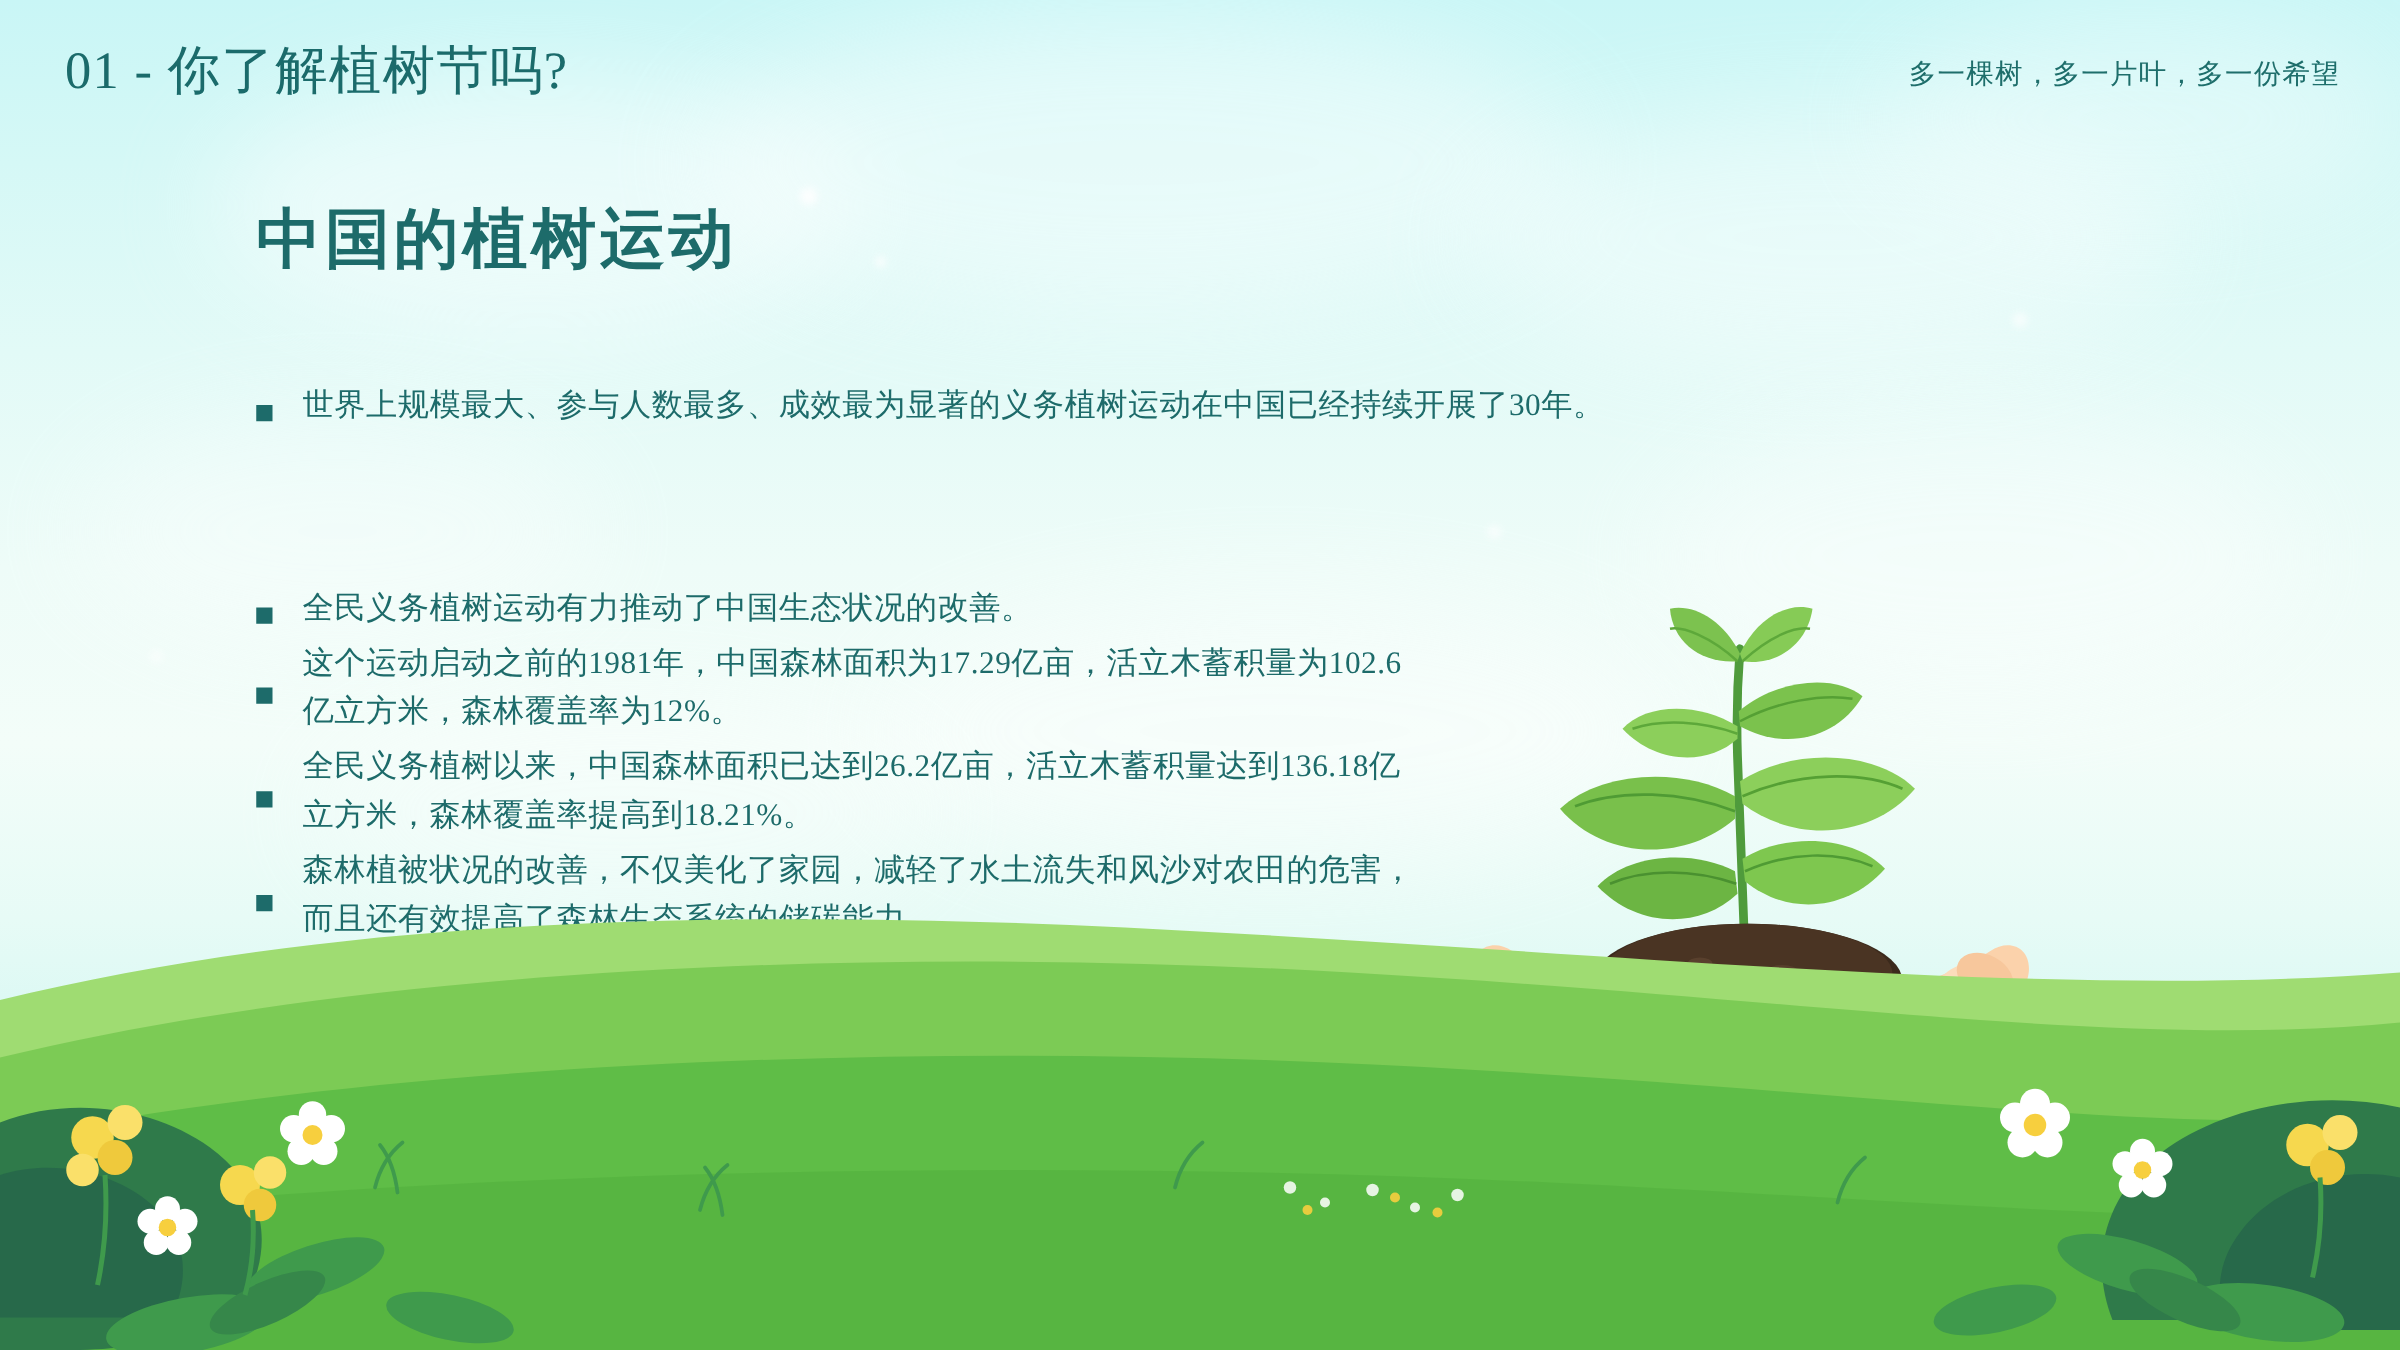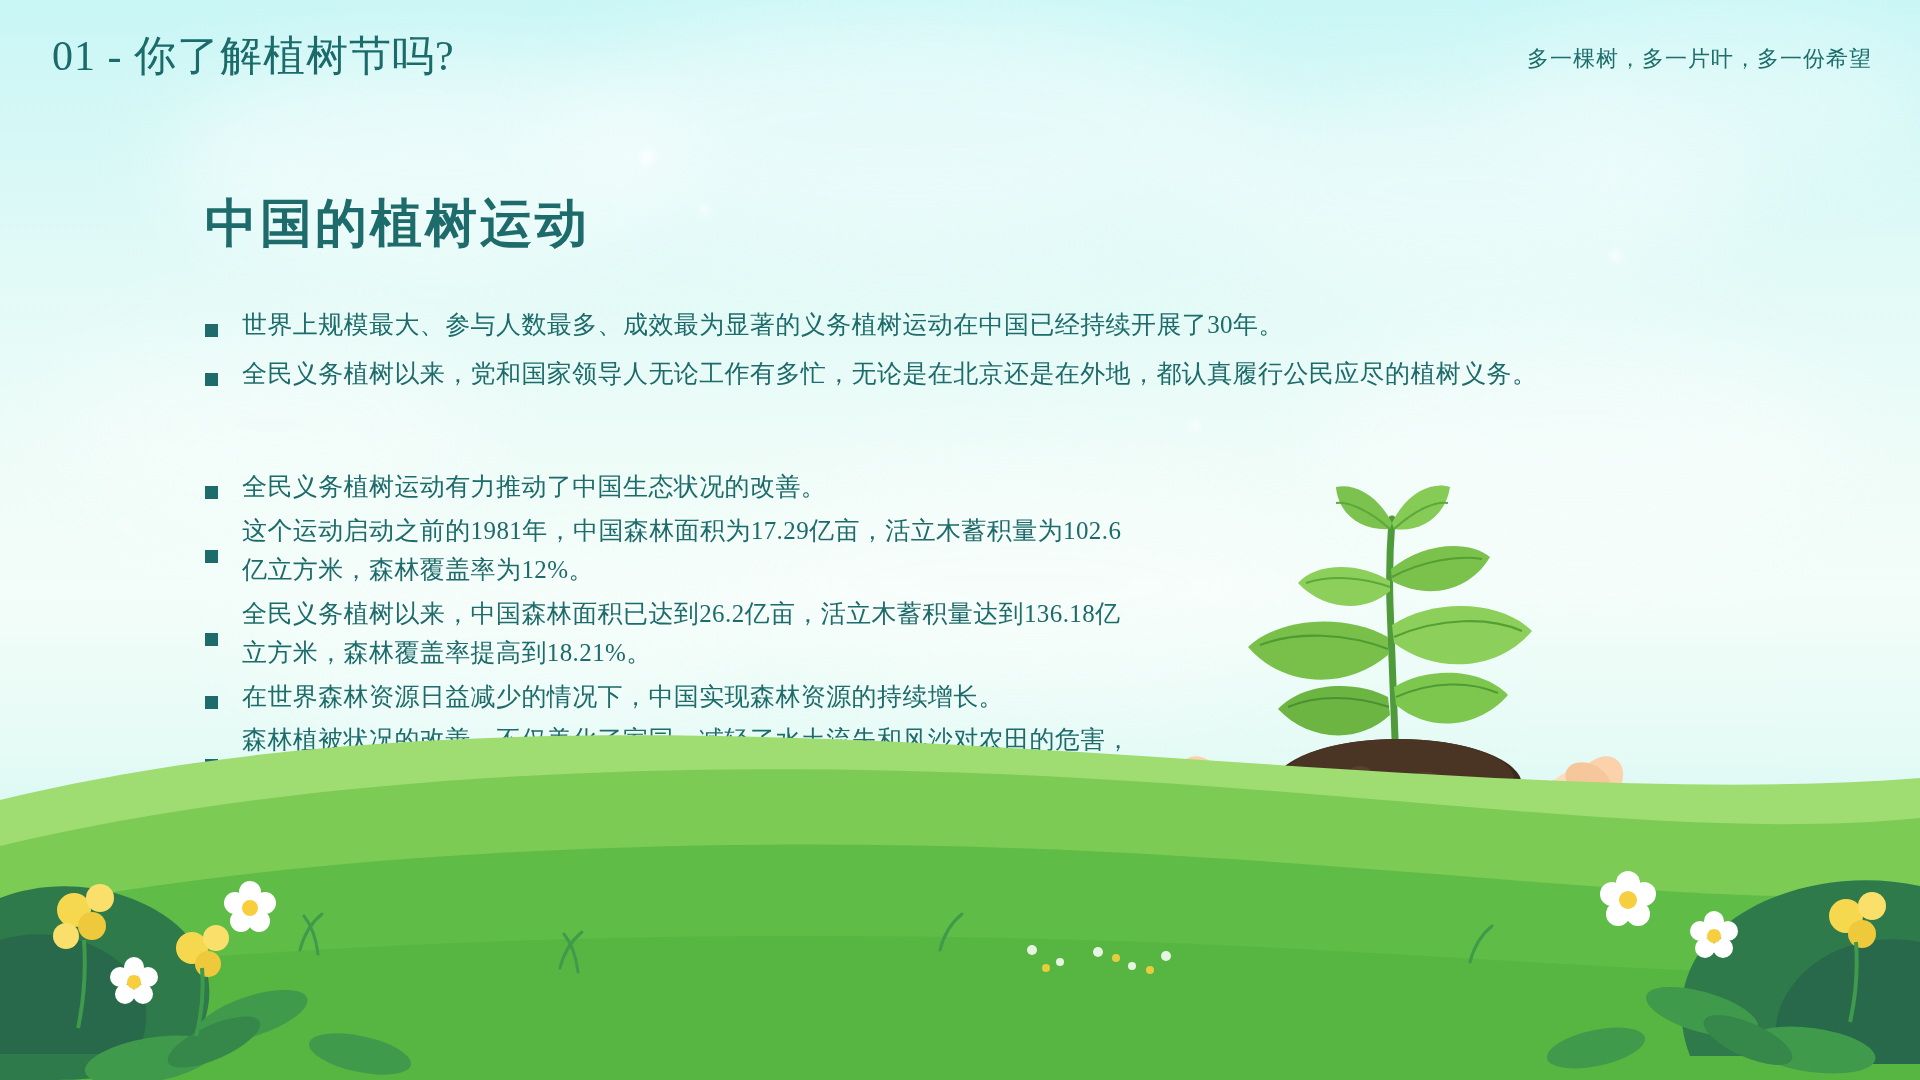--- a/index.html
+++ b/index.html
@@ -79,21 +79,20 @@
   
   .section-heading {
     position: absolute;
     left: 205px;
     top: 157px;
     font-size: 52px;
     font-weight: bold;
     letter-spacing: 3px;
     color: #1d6b6a;
     white-space: nowrap;
-    margin-top: 32px;
   }
 
   
   .bullets {
     position: absolute;
     left: 205px;
     top: 305px;
     width: 1480px;
   }
   .group-2 {
@@ -153,42 +152,34 @@
   <div class="slide-title">01 - 你了解植树节吗?</div>
   <div class="tagline">多一棵树，多一片叶，多一份希望</div>
 
   <div class="section-heading">中国的植树运动</div>
 
   <div class="bullets">
     <div class="bullet">
       <span class="bullet-marker"></span>
       <span class="bullet-text">世界上规模最大、参与人数最多、成效最为显著的义务植树运动在中国已经持续开展了30年。</span>
     </div>
-    <div class="bullet">
-      <span class="bullet-marker"></span>
-      <span class="bullet-text">全民义务植树以来，党和国家领导人无论工作有多忙，无论是在北京还是在外地，都认真履行公民应尽的植树义务。</span>
-    </div>
   </div>
 
   <div class="group-2">
     <div class="bullet">
       <span class="bullet-marker"></span>
       <span class="bullet-text">全民义务植树运动有力推动了中国生态状况的改善。</span>
     </div>
     <div class="bullet">
       <span class="bullet-marker"></span>
       <span class="bullet-text">这个运动启动之前的1981年，中国森林面积为17.29亿亩，活立木蓄积量为102.6亿立方米，森林覆盖率为12%。</span>
     </div>
     <div class="bullet">
       <span class="bullet-marker"></span>
       <span class="bullet-text">全民义务植树以来，中国森林面积已达到26.2亿亩，活立木蓄积量达到136.18亿立方米，森林覆盖率提高到18.21%。</span>
-    </div>
-    <div class="bullet">
-      <span class="bullet-marker"></span>
-      <span class="bullet-text">在世界森林资源日益减少的情况下，中国实现森林资源的持续增长。</span>
     </div>
     <div class="bullet">
       <span class="bullet-marker"></span>
       <span class="bullet-text">森林植被状况的改善，不仅美化了家园，减轻了水土流失和风沙对农田的危害，而且还有效提高了森林生态系统的储碳能力。</span>
     </div>
   </div>
 
   <div class="plant-wrap">
     <svg width="520" height="420" viewBox="0 0 520 420">
 

